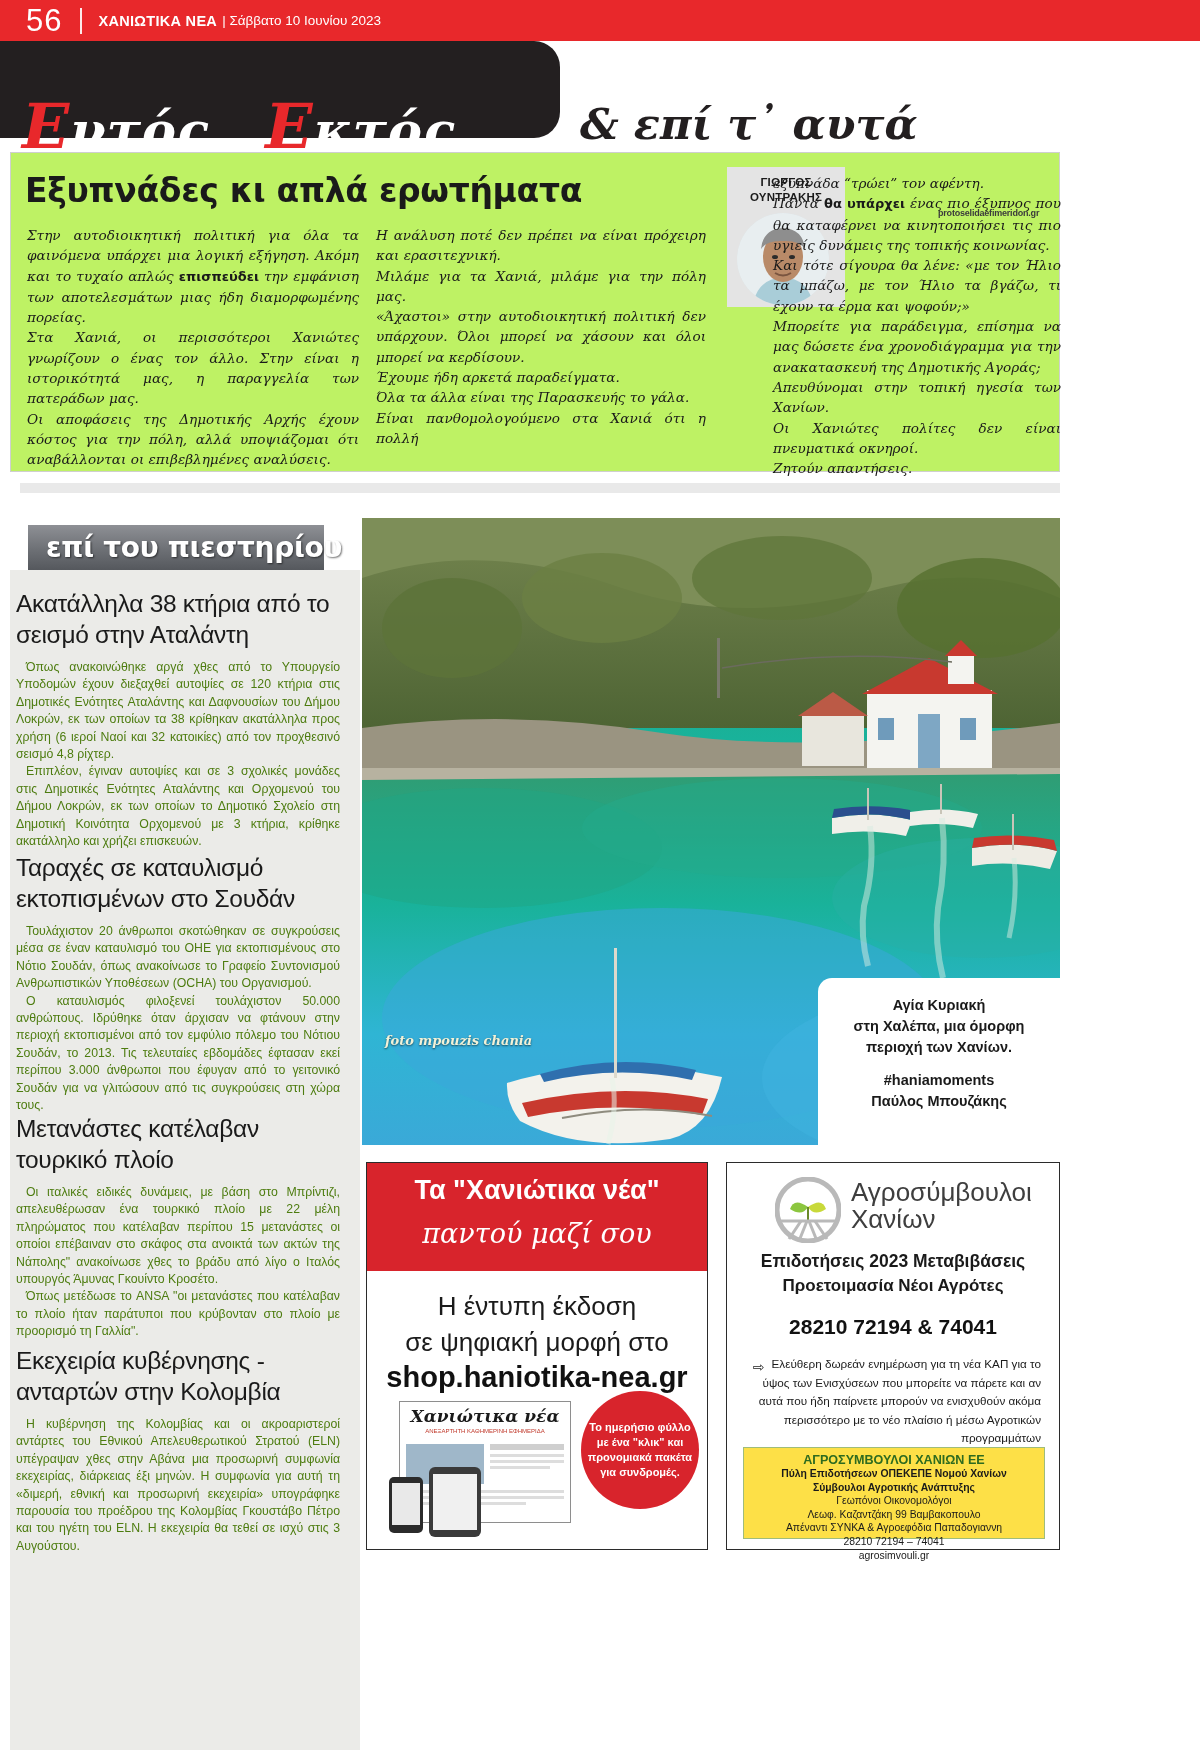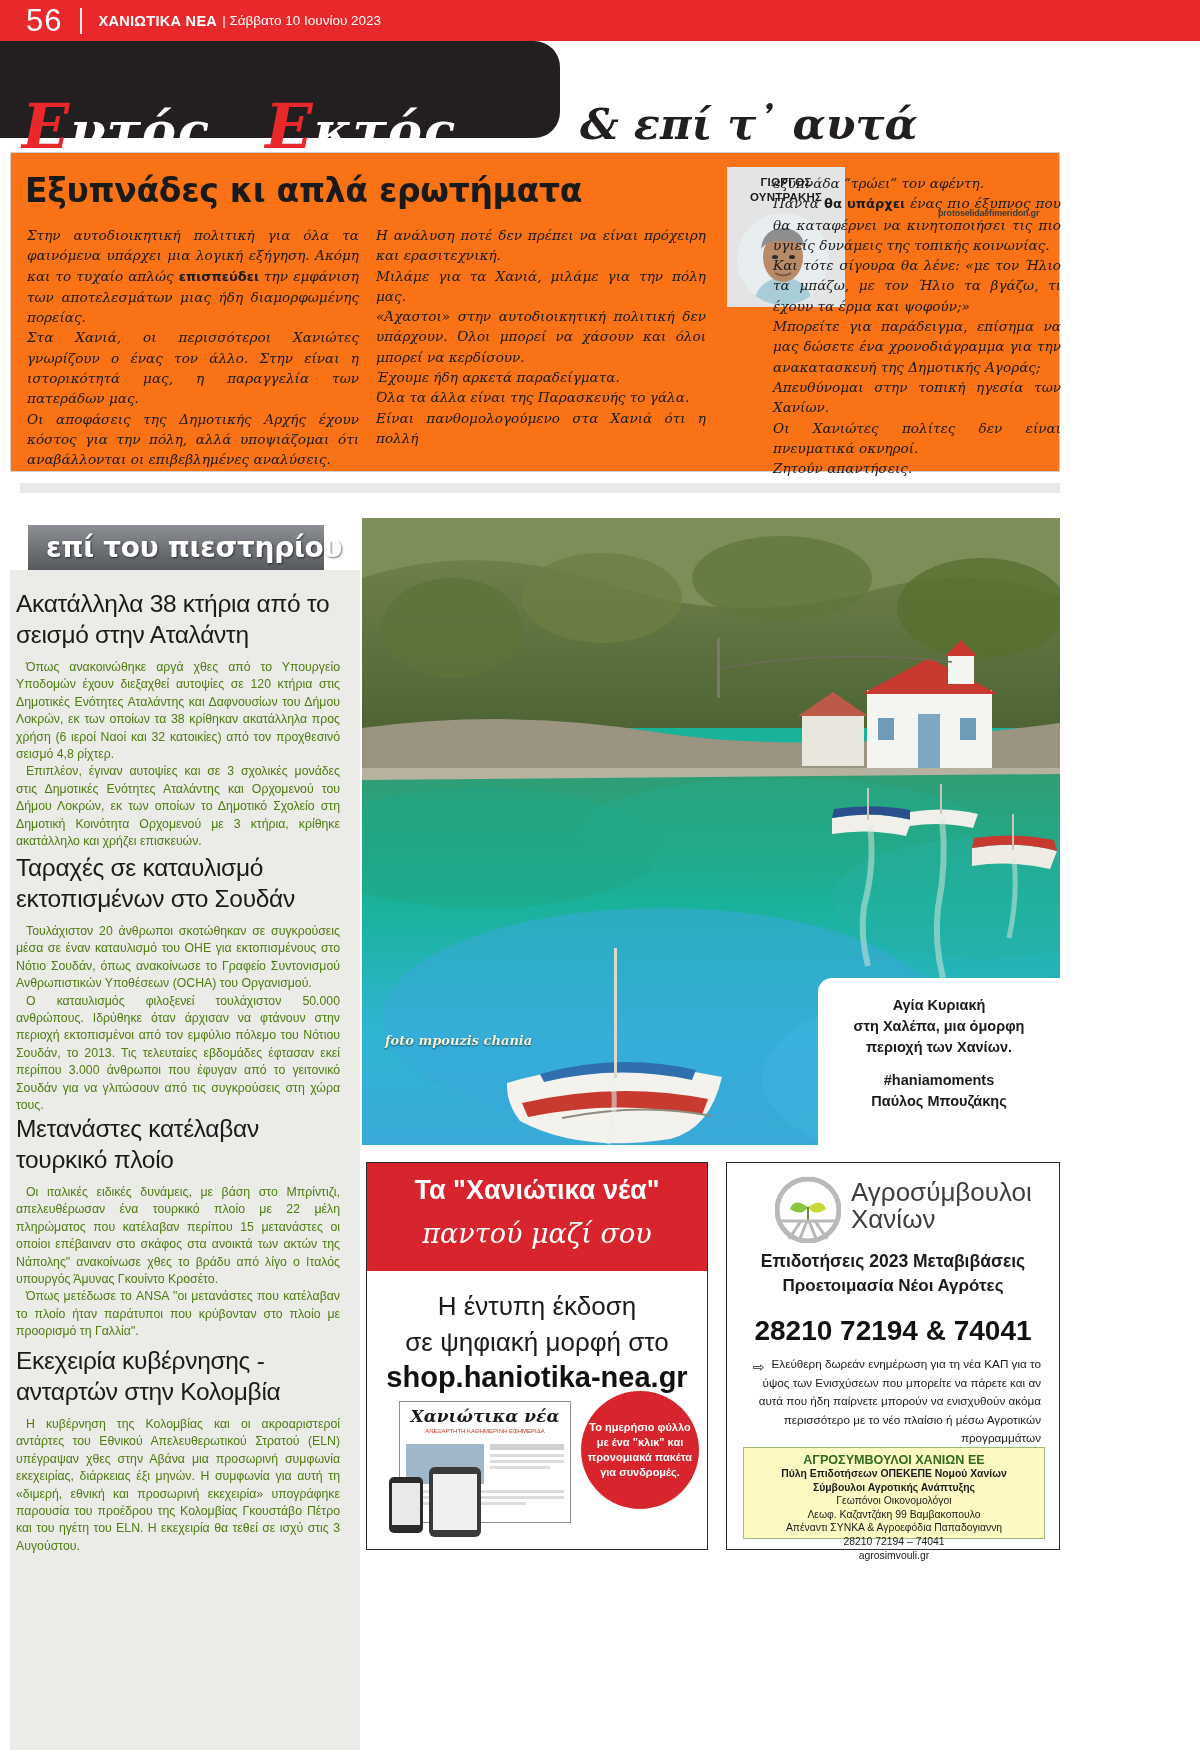--- a/index.html
+++ b/index.html
@@ -53,21 +53,21 @@
   .mh-tail {
     position: absolute; left: 580px; top: 58px;
     font-family: "DejaVu Serif", serif;
     font-style: italic; font-weight: bold;
     font-size: 43px; color: #231f20; white-space: nowrap;
   }
 
   
   .opinion {
     position: absolute; left: 10px; top: 152px; width: 1050px; height: 320px;
-    border: 1px solid #cfcfcf; background: #f97316;
+    border: 1px solid #cfcfcf; background: #bef264;
   }
   .op-headline {
     position: absolute; left: 14px; top: 18px;
     font-family: "DejaVu Sans", sans-serif;
     font-weight: bold; font-size: 33px; color: #1a1a1a;
     letter-spacing: -.3px;
   }
   .op-col {
     position: absolute; top: 72px;
     font-family: "DejaVu Serif", serif;
@@ -241,34 +241,34 @@
     font-size: 17.5px; color: #1a1a1a;
   }
   .agro-l2 {
     position: absolute; left: 0; top: 113px; width: 100%; text-align: center;
     font-family: "Liberation Sans", sans-serif; font-weight: bold;
     font-size: 17px; color: #1a1a1a;
   }
   .agro-phone {
     position: absolute; left: 0; top: 152px; width: 100%; text-align: center;
     font-family: "Liberation Sans", sans-serif; font-weight: bold;
-    font-size: 28px; color: #111;
+    font-size: 21px; color: #111;
   }
   .agro-body {
     position: absolute; left: 22px; top: 192px; width: 292px;
     font-family: "Liberation Sans", sans-serif; font-size: 11.7px;
     line-height: 18.6px; color: #1a1a1a; text-align: right;
   }
   .agro-arrow {
     position: absolute; left: 26px; top: 196px;
     font-size: 14px; color: #222;
   }
   .agro-green {
     position: absolute; left: 16px; top: 284px; width: 302px; height: 92px;
-    background: #fef9c3; border: 1px solid #9fbc7b;
+    background: #fde047; border: 1px solid #9fbc7b;
     text-align: center; padding-top: 5px;
   }
   .agro-green .g1 {
     font-family: "Liberation Sans", sans-serif; font-weight: bold;
     font-size: 12.6px; color: #2e6b1f;
   }
   .agro-green .g2 {
     font-family: "Liberation Sans", sans-serif; font-weight: bold;
     font-size: 10.4px; color: #1a1a1a; line-height: 13.6px;
   }

